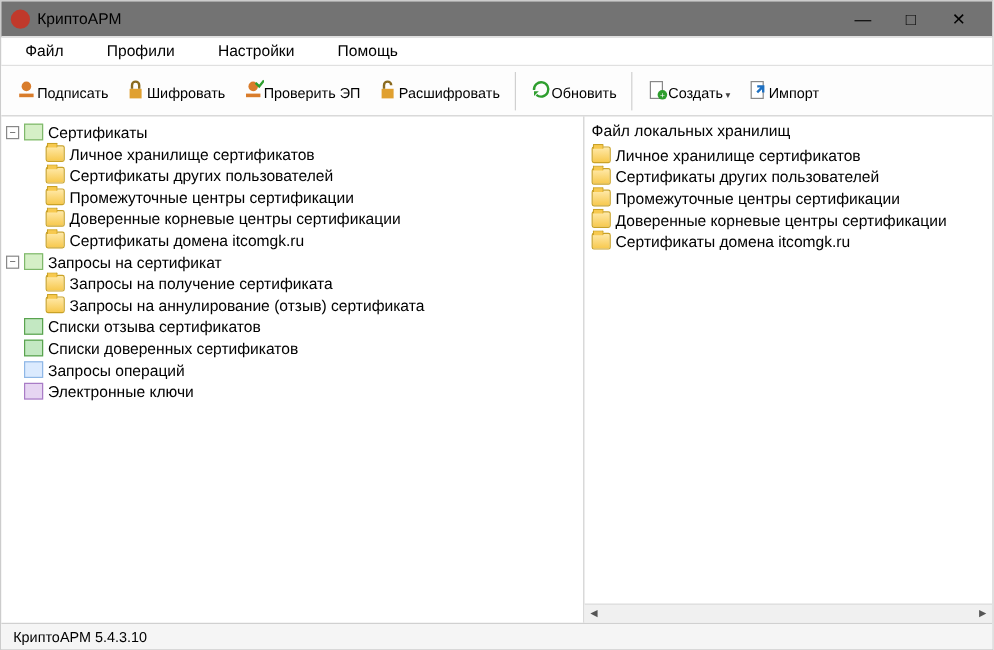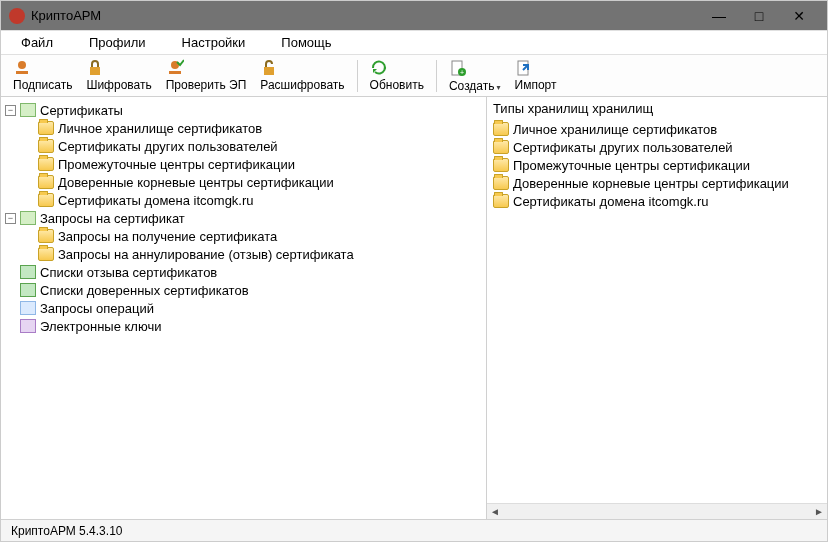--- a/index.html
+++ b/index.html
@@ -6,21 +6,21 @@
   body { margin: 0; font-family: "Segoe UI", Tahoma, sans-serif; font-size: 13px; color: #000; background: #fff; width: 828px; height: 542px; overflow: hidden; display: flex; flex-direction: column; border: 1px solid #ccc; }
   .titlebar { height: 30px; display: flex; align-items: center; padding: 0 8px; background: #737373; border-bottom: 1px solid #e0e0e0; }
   .titlebar-icon { width: 16px; height: 16px; background: #c0392b; border-radius: 50%; margin-right: 6px; display: inline-block; }
   .titlebar-title { flex: 1; font-size: 13px; }
   .winbtn { width: 40px; height: 28px; display: flex; align-items: center; justify-content: center; font-size: 14px; }
 
   .menubar { height: 24px; display: flex; align-items: center; padding: 0 12px; gap: 20px; border-bottom: 1px solid #e0e0e0; }
   .menubar > div { padding: 2px 8px; }
 
   .toolbar { height: 42px; display: flex; align-items: center; padding: 2px 6px; background: #fdfdfd; border-bottom: 1px solid #d0d0d0; gap: 2px; }
-  .tb-btn { display: flex; flex-direction: column; align-items: flex-start; justify-content: center; padding: 2px 6px; min-width: 60px; }
+  .tb-btn { display: flex; flex-direction: row; align-items: flex-end; justify-content: center; padding: 2px 6px; min-width: 60px; }
   .tb-ico { width: 18px; height: 18px; margin-bottom: 1px; }
   .tb-sep { width: 1px; height: 32px; background: #d0d0d0; margin: 0 4px; }
   .tb-label { font-size: 12px; }
   .tb-drop { font-size: 8px; margin-left: 2px; color: #444; }
 
   .content { flex: 1; display: flex; min-height: 0; }
   .left-pane { width: 486px; border-right: 1px solid #d0d0d0; overflow: auto; padding: 4px 0; }
   .right-pane { flex: 1; display: flex; flex-direction: column; overflow: hidden; }
   .right-header { padding: 4px 6px; font-size: 13px; }
   .right-list { flex: 1; overflow: auto; }
@@ -217,21 +217,21 @@
           <div class="node">
             <span class="toggle none"></span>
             <span class="ico key-ico"></span>
             <span class="label">Электронные ключи</span>
           </div>
         </li>
     </ul>
   </div>
 
   <div class="right-pane">
-    <div class="right-header">Типы хранилищ хранилищ</div>
+    <div class="right-header">Файл локальных хранилищ</div>
     <div class="right-list">
       <div class="list-item">
           <span class="ico folder"></span>
           <span class="label">Личное хранилище сертификатов</span>
         </div>
       <div class="list-item">
           <span class="ico folder"></span>
           <span class="label">Сертификаты других пользователей</span>
         </div>
       <div class="list-item">

